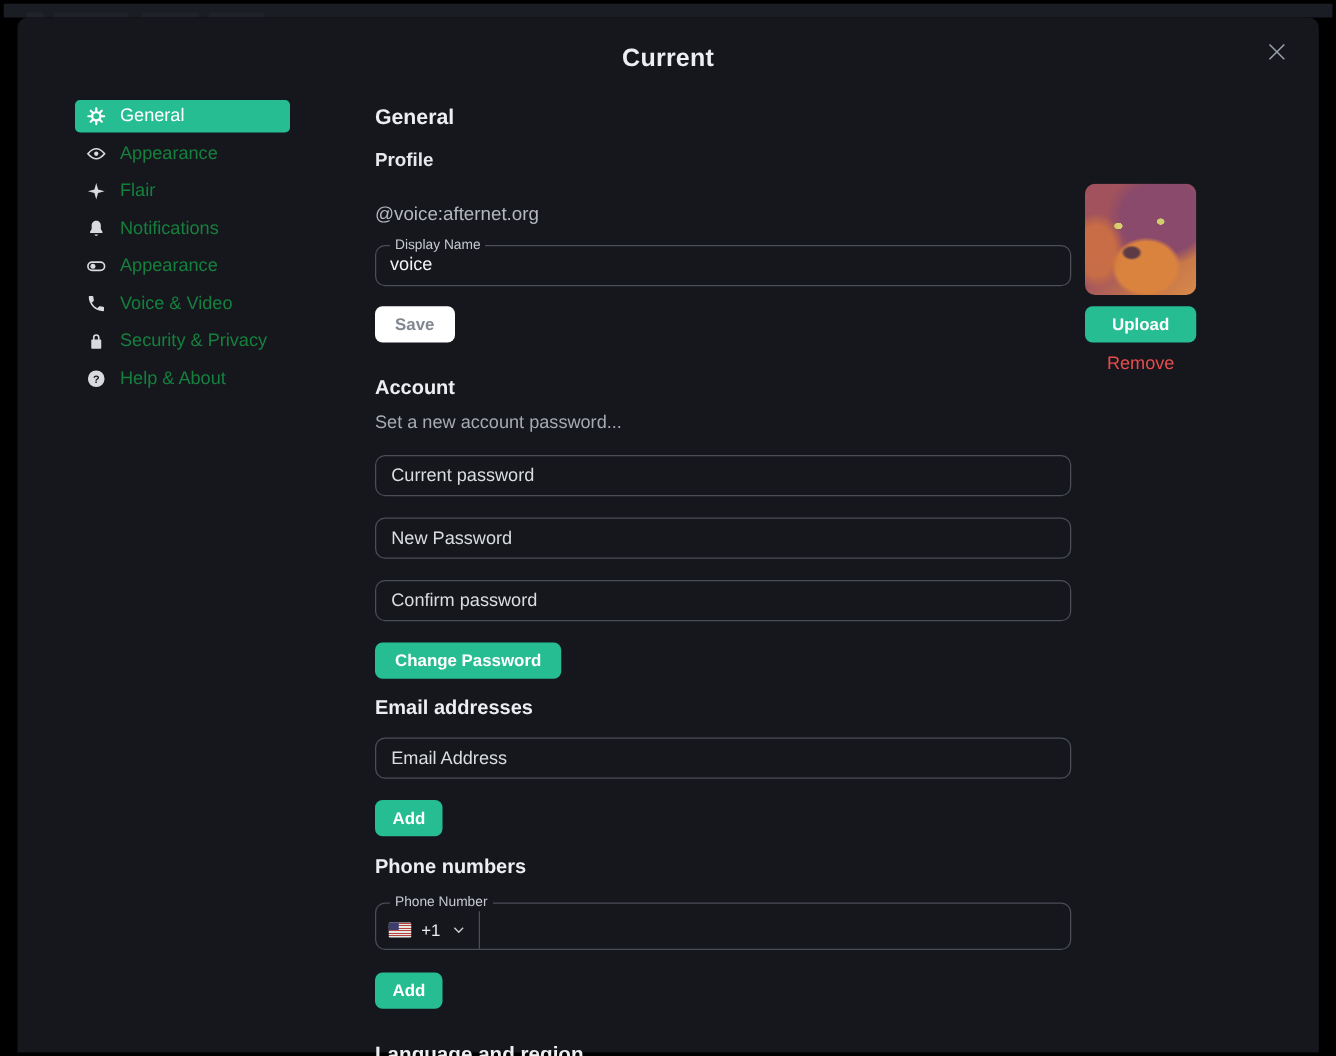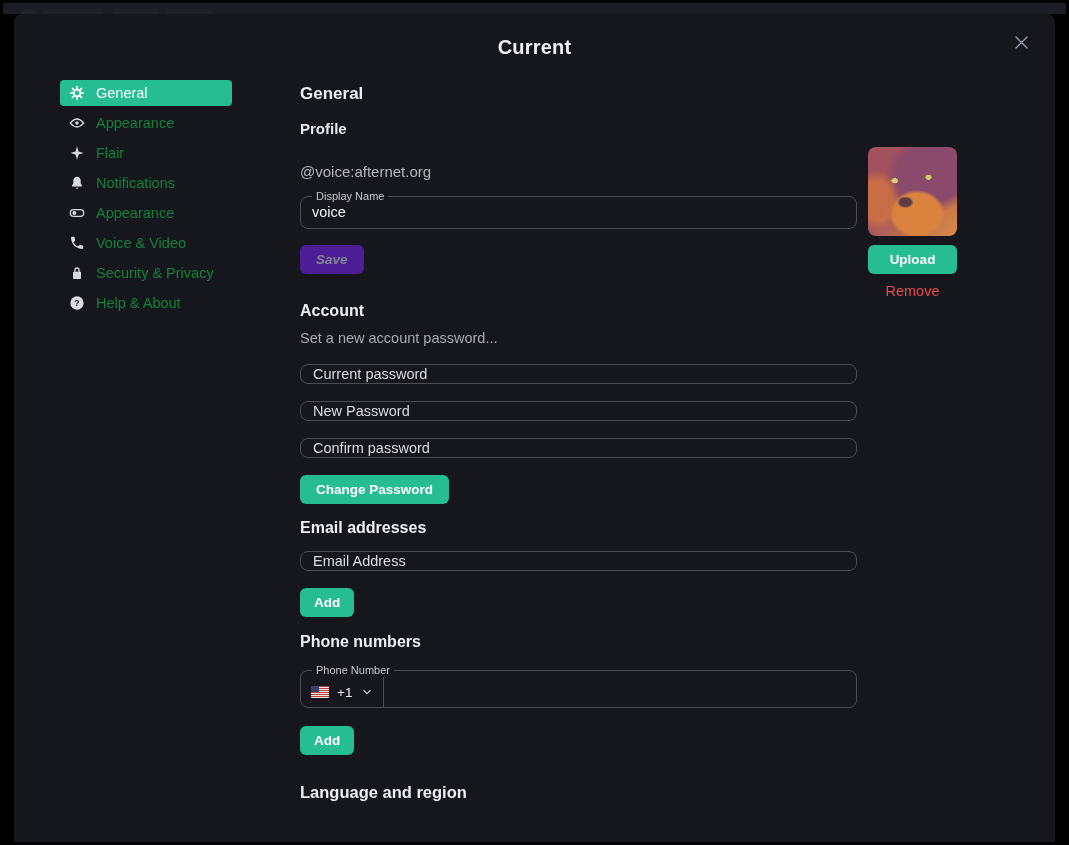--- a/index.html
+++ b/index.html
@@ -61,26 +61,26 @@
   }
   fieldset.outlined input {
     width:100%; border:none; background:transparent; outline:none;
     color:#f2f3f5; font-size:14.5px; font-family:inherit; padding:0 1px;
   }
   .btn {
     display:inline-block; border:none; border-radius:6px; cursor:pointer;
     font-family:inherit; font-weight:bold; font-size:13.5px;
     padding:7px 16px; color:#fff; background:#26bd92;
   }
-  .btn.disabled { background:#4c1d95; color:#828891;font-style:italic; }
+  .btn.disabled { background:#ffffff; color:#828891; }
   .mt-save { margin-top:16px; }
   .h-account { margin-top:28px; }
   .helper-text { margin-top:10px; font-size:14.5px; color:#a6abb2; }
   .text-input {
-    display:block; width:100%; height:20px; margin-top:17px;
+    display:block; width:100%; height:33px; margin-top:17px;
     background:transparent; border:1px solid #4a4e56; border-radius:8px;
     padding:0 12px; color:#e2e5e9; font-size:14.5px; font-family:inherit; outline:none;
   }
   .text-input::placeholder { color:#dadde1; opacity:1; }
   .text-input.first { margin-top:18px; }
   .mt-cp { margin-top:17px; }
   .h-email { margin-top:15px; }
   .email-input { margin-top:14px; }
   .btn-add { margin-top:17px; padding:7px 14px; }
   .h-phone { margin-top:16px; }

